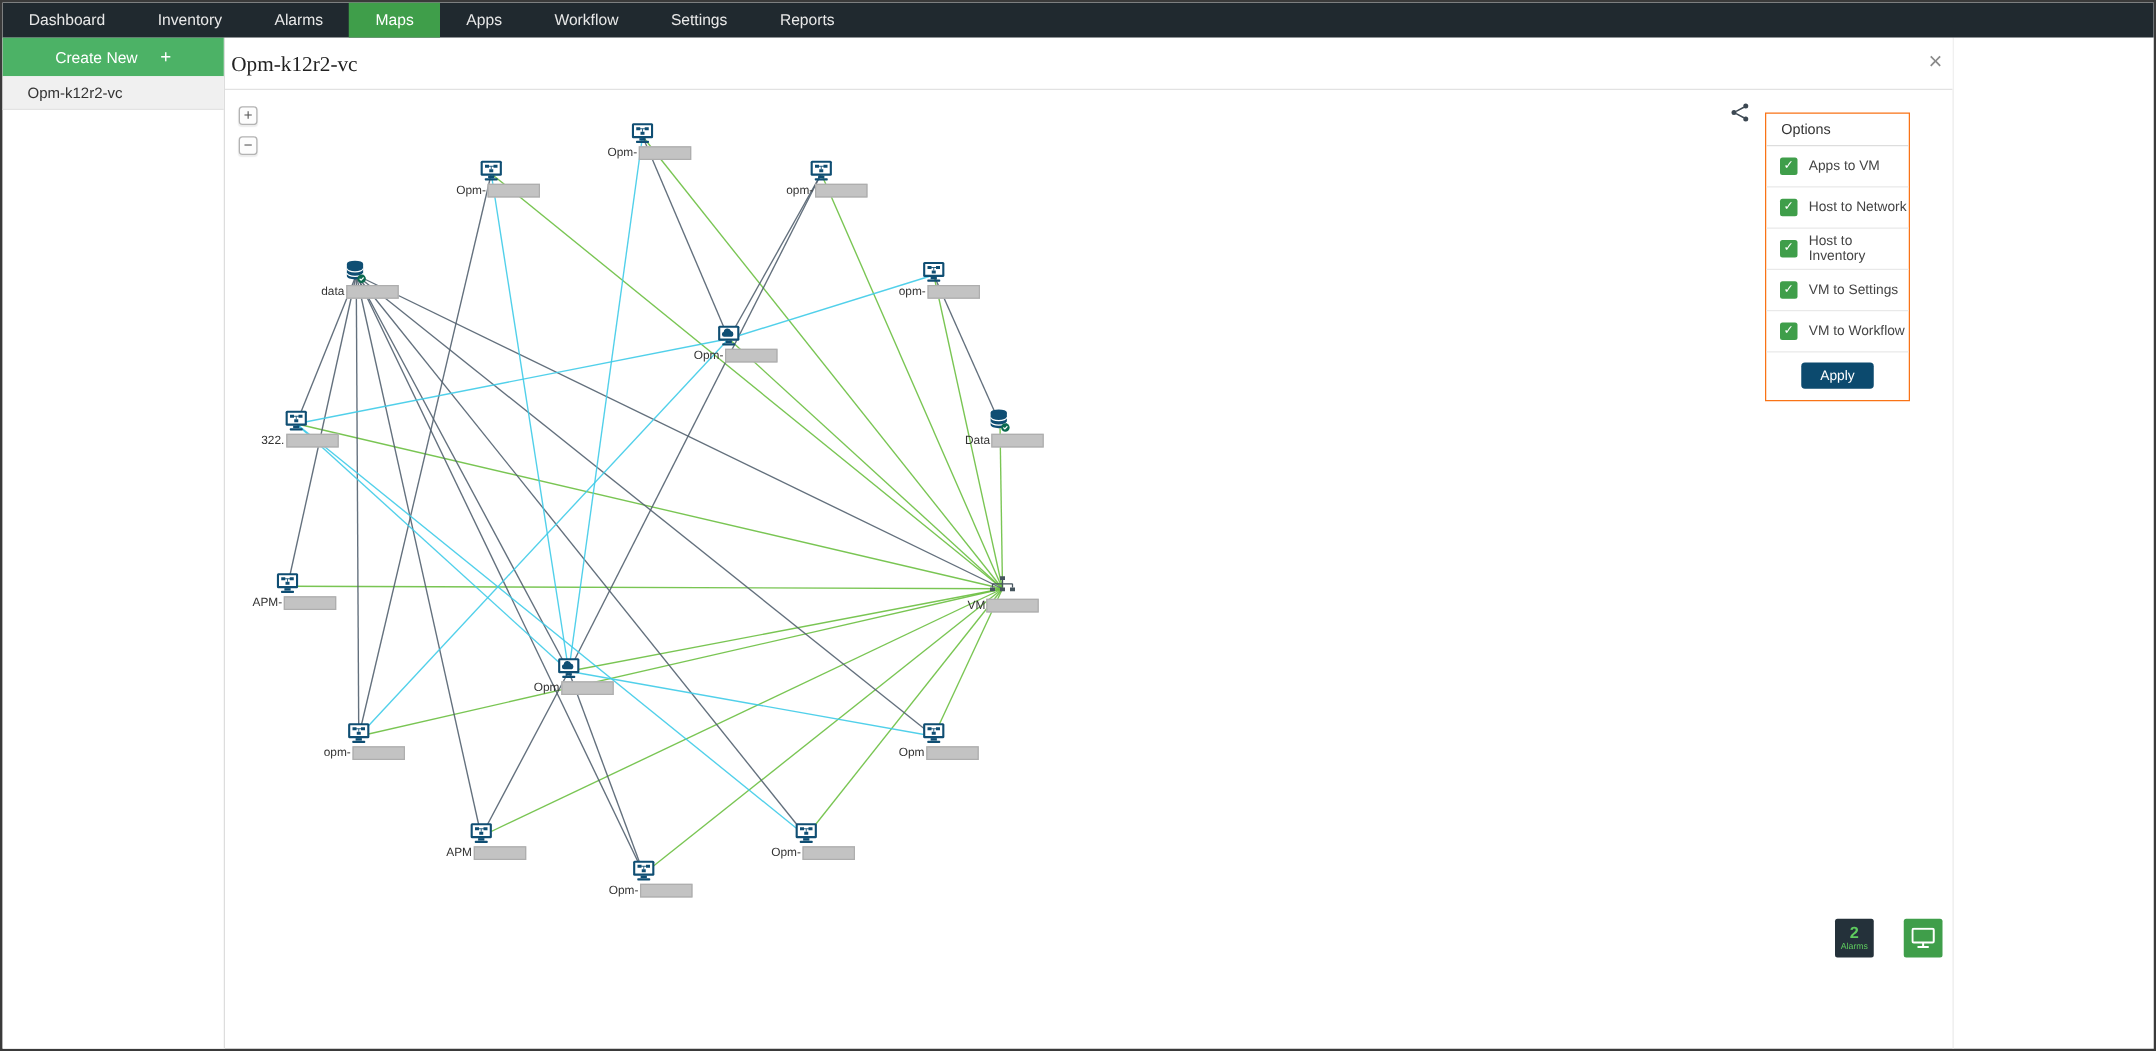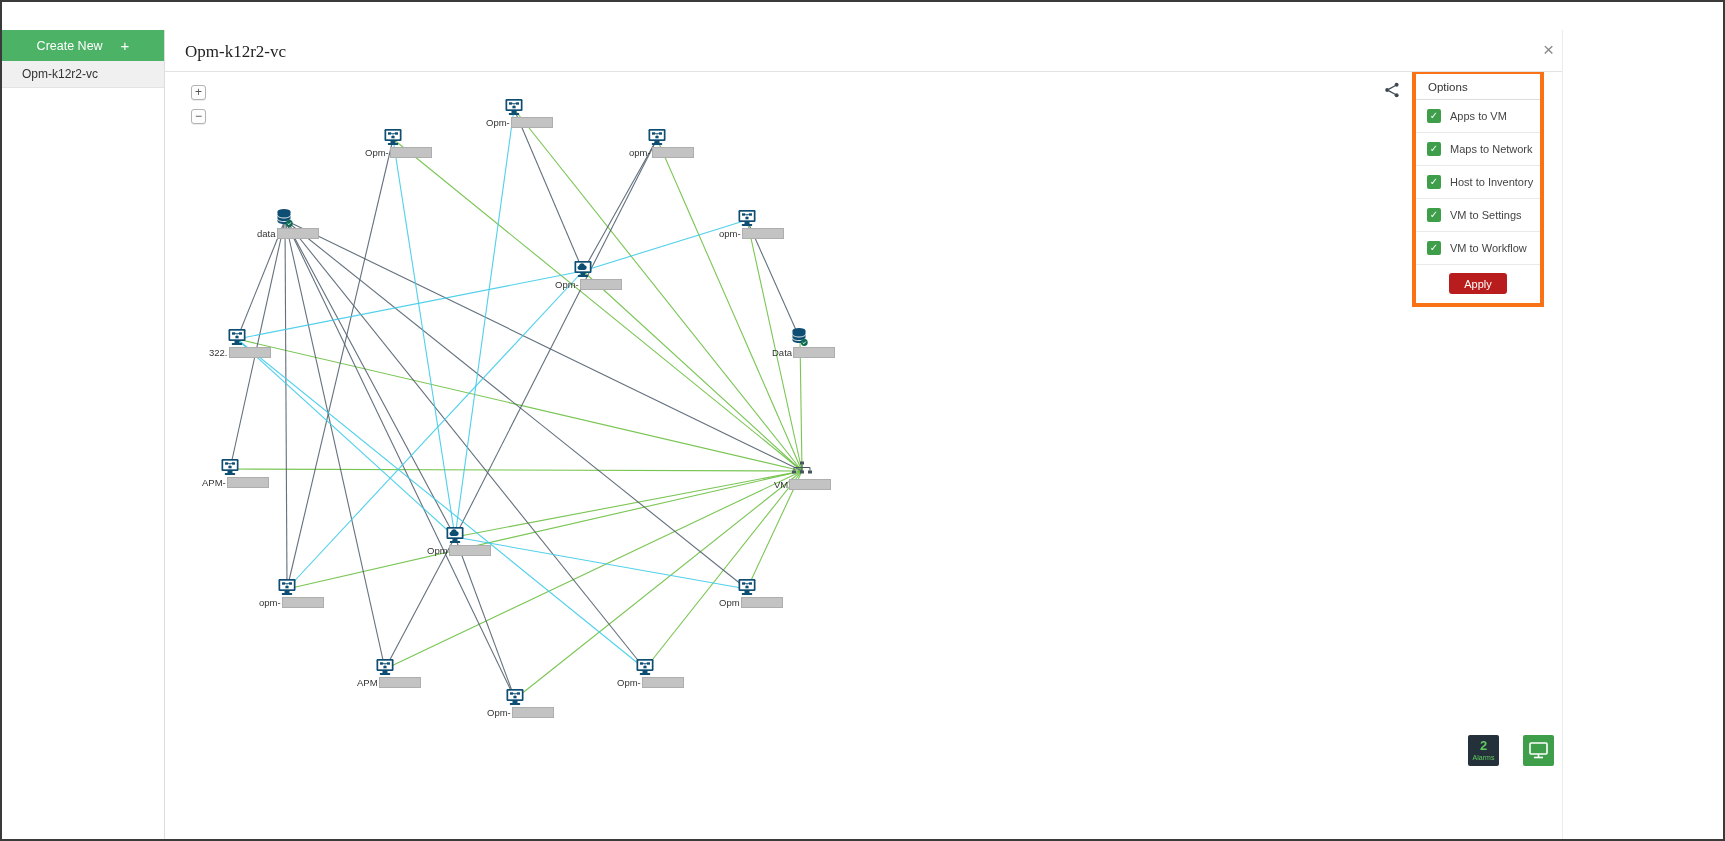--- a/index.html
+++ b/index.html
@@ -5,21 +5,21 @@
   *{box-sizing:border-box;margin:0;padding:0}
   html,body{width:1725px;height:841px;background:#fff;font-family:"Liberation Sans",sans-serif;}
   .frame{position:relative;width:1725px;height:841px;background:#fff;border:2px solid #3a3a3a;overflow:hidden}
 
   
   .topnav{position:absolute;left:0;top:0;width:100%;height:28px;background:#20292f;z-index:10;display:flex}
   .nav-item{color:#e9e9e9;font-size:12.5px;line-height:28px;padding:0 21px;cursor:pointer;white-space:nowrap}
   .nav-item.active{background:#3f9e4a;color:#fff}
 
   
-  .sidebar{position:absolute;left:0;top:28px;bottom:0;width:163px;background:#fff;border-right:1px solid #ddd;z-index:9}
+  .sidebar{position:absolute;left:0;top:28px;bottom:0;width:178px;background:#fff;border-right:1px solid #ddd;z-index:9}
   .create-new{height:31px;background:#4cb266;color:#fff;font-size:12.5px;display:flex;align-items:center;justify-content:center;gap:18px;cursor:pointer}
   .create-new .plus{font-size:15px;line-height:15px}
   .side-item{height:27px;line-height:27px;padding-left:20px;font-size:12px;color:#333;border-bottom:1px solid #e3e3e3;cursor:pointer}
   .side-item.selected{background:#f0f0f0}
 
   
   .content-header{position:absolute;left:163px;top:28px;width:1397px;height:42px;background:#fff;border-bottom:1px solid #e2e2e2;z-index:8}
   .title{font-family:"Liberation Serif",serif;font-size:17px;color:#222;position:absolute;left:20px;top:12px}
   .close{position:absolute;right:8px;top:10px;font-size:19px;color:#8a8a8a;cursor:pointer;line-height:19px}
   .right-edge-line{position:absolute;left:1560px;top:28px;bottom:0;width:1px;background:#ececec;z-index:6}
@@ -35,26 +35,26 @@
 
   
   .zoom{position:absolute;left:189px;top:83px;z-index:7}
   .zbtn{width:15px;height:15px;border:1px solid #b3b3b3;border-radius:3px;background:#fdfdfd;color:#555;
         font-size:12px;line-height:13px;text-align:center;margin-bottom:9px;cursor:pointer;box-shadow:0 1px 1px rgba(0,0,0,.08)}
 
   
   .share{position:absolute;left:1382px;top:80px;z-index:7;cursor:pointer}
 
   
-  .options{position:absolute;left:1410px;top:68px;width:132px;background:#fff;border:4px solid #f97316;z-index:7}
+  .options{position:absolute;left:1410px;top:88px;width:116px;background:#fff;border:1px solid #f97316;z-index:7}
   .opt-head{height:26px;line-height:26px;padding-left:12px;font-size:11.5px;color:#333;border-bottom:1px solid #ddd}
   .opt-row{height:33px;display:flex;align-items:center;padding-left:11px;gap:9px;border-bottom:1px solid #e9e9e9;font-size:11px;color:#444}
   .cb{width:14px;height:14px;background:#3f9e4a;border-radius:2px;color:#fff;font-size:10px;line-height:14px;text-align:center;cursor:pointer;flex:none}
   .opt-apply-row{padding:8px 0 9px;display:flex;justify-content:center}
-  .apply{width:58px;height:21px;background:#b91c1c;border:none;border-radius:3px;color:#fff;font-size:11px;cursor:pointer}
+  .apply{width:58px;height:21px;background:#0c4a6e;border:none;border-radius:3px;color:#fff;font-size:11px;cursor:pointer}
 
   
   .alarm-badge{position:absolute;left:1466px;top:733px;width:31px;height:31px;background:#24313a;border-radius:2px;text-align:center;z-index:7;cursor:pointer}
   .alarm-badge .count{color:#5ecb5e;font-size:13px;font-weight:bold;line-height:16px;margin-top:3px}
   .alarm-badge .albl{color:#5ecb5e;font-size:7px;line-height:8px}
   .console-btn{position:absolute;left:1521px;top:733px;width:31px;height:31px;background:#3f9e4a;border-radius:2px;display:flex;align-items:center;justify-content:center;z-index:7;cursor:pointer}
 </style>
 </head>
 <body>
 
@@ -354,20 +354,30 @@
             <rect x="6.5" y="12.5" width="5" height="2" fill="#0f4e73"></rect>
             <rect x="3.8" y="14.6" width="10.4" height="1.8" rx="0.6" fill="#0f4e73"></rect>
           </svg></span>
         <div class="node-label">
           <span class="t">Opm-</span>
           <span class="b"></span>
         </div>
       </div>
     </div>
 
+  <div class="topnav" id="nav-items">
+      <div class="nav-item">Dashboard</div>
+      <div class="nav-item">Inventory</div>
+      <div class="nav-item">Alarms</div>
+      <div class="nav-item active">Maps</div>
+      <div class="nav-item">Apps</div>
+      <div class="nav-item">Workflow</div>
+      <div class="nav-item">Settings</div>
+      <div class="nav-item">Reports</div>
+    </div>
 
   <div class="sidebar">
     <div class="create-new">
       <span>Create New</span>
       <span class="plus">+</span>
     </div>
     <div id="sidebar-items">
         <div class="side-item selected">Opm-k12r2-vc</div>
       </div>
   </div>
@@ -395,21 +405,21 @@
 
   <div class="options">
     <div class="opt-head">Options</div>
     <div id="opt-rows">
         <div class="opt-row">
           <div class="cb">✓</div>
           <span>Apps to VM</span>
         </div>
         <div class="opt-row">
           <div class="cb">✓</div>
-          <span>Maps to Network</span>
+          <span>Host to Network</span>
         </div>
         <div class="opt-row">
           <div class="cb">✓</div>
           <span>Host to Inventory</span>
         </div>
         <div class="opt-row">
           <div class="cb">✓</div>
           <span>VM to Settings</span>
         </div>
         <div class="opt-row">

